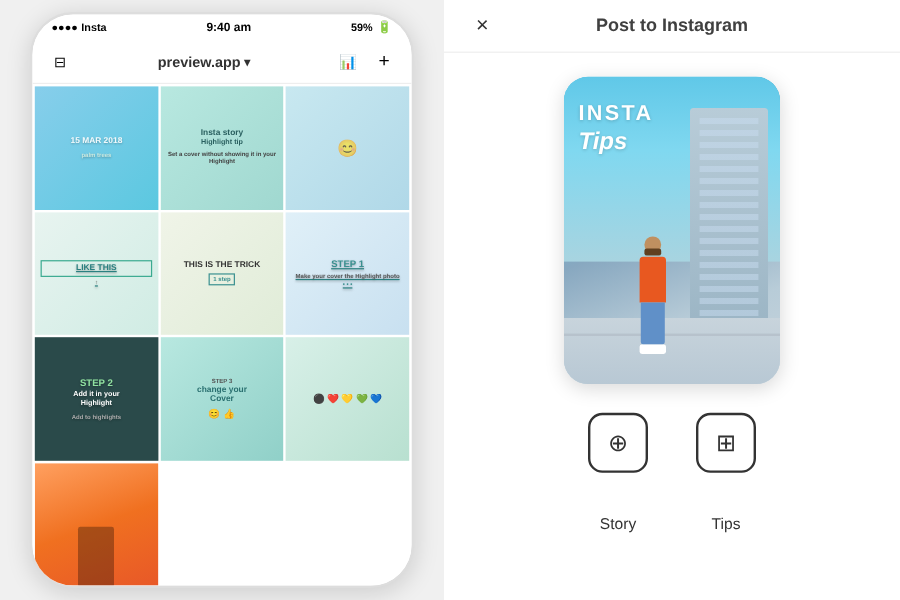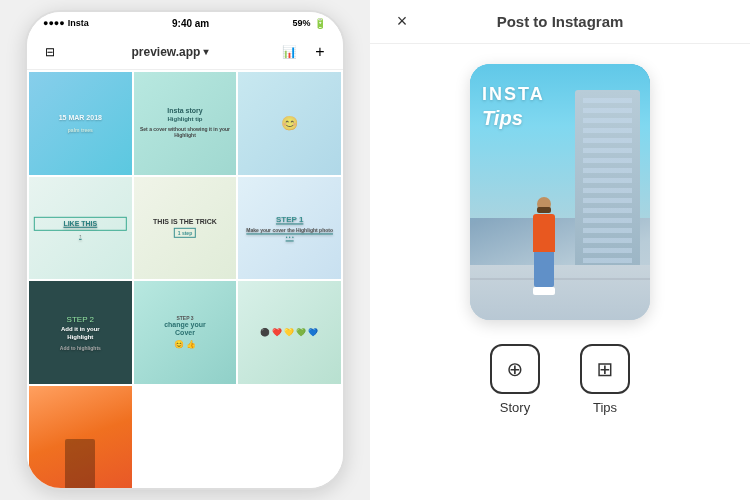--- a/index.html
+++ b/index.html
@@ -243,20 +243,21 @@
       align-items: center;
       justify-content: center;
       font-size: 22px;
       color: #333;
     }
 
     .action-label {
       font-size: 13px;
       color: #333;
       font-weight: 400;
+      margin-top: 29px;
     }
   </style>
 </head>
 <body>
 
 <div class="left-panel">
   <div class="phone-mockup">
 
     <div class="phone-status-bar">
       <div class="status-left">
@@ -323,21 +324,21 @@
         <div class="grid-cell cell-6">
           <div class="cell-text teal">
             <div style="font-size:8px; font-weight:700; color:#3a9090;">STEP 1</div>
             <div style="font-size:5px; color:#555; margin-top:2px; line-height:1.3;">Make your cover the Highlight photo</div>
             <div style="font-size:5px; color:#3a9090; margin-top:1px;">• • •</div>
           </div>
         </div>
 
         <div class="grid-cell cell-7">
           <div class="cell-text">
-            <div style="font-size:8px; font-weight:400; color:#90e0a0;text-align:center;">STEP 2</div>
+            <div style="font-size:8px; font-weight:700; color:#90e0a0;text-align:center;">STEP 2</div>
             <div style="font-size:6px; font-weight:600; color:white; margin-top:2px; line-height:1.3;">Add it in your<br>Highlight</div>
             <div style="font-size:5px; color:#aaa; margin-top:3px;">Add to highlights</div>
           </div>
         </div>
 
         <div class="grid-cell cell-8">
           <div class="cell-text dark">
             <div style="font-size:5px; color:#555;">STEP 3</div>
             <div style="font-size:7px; font-weight:700; color:#2a7070;">change your<br>Cover</div>
             <div style="display:flex; justify-content:center; gap:2px; margin-top:3px; font-size:8px;">

